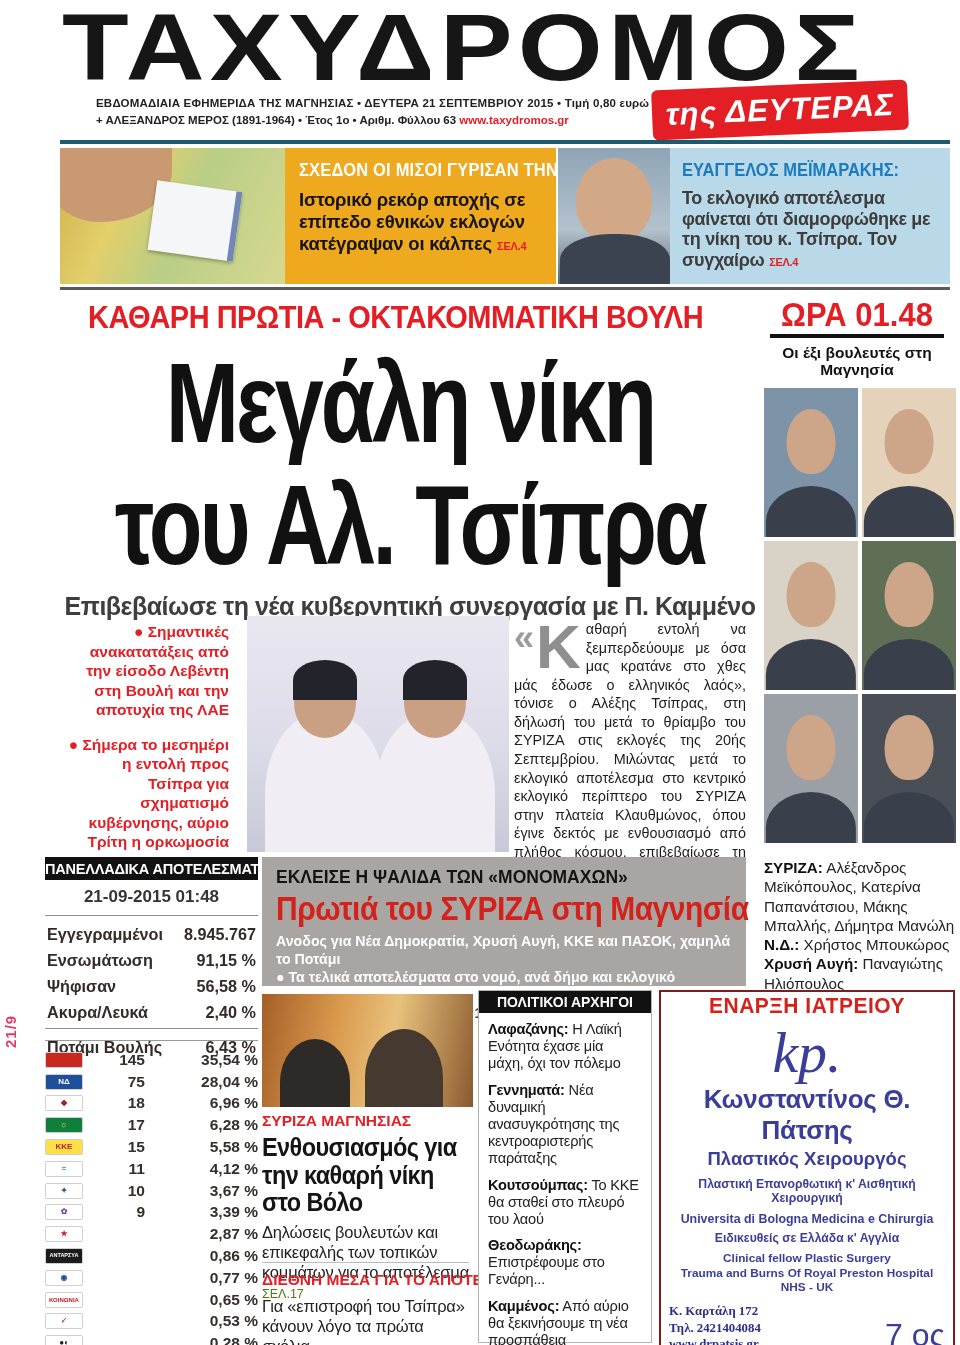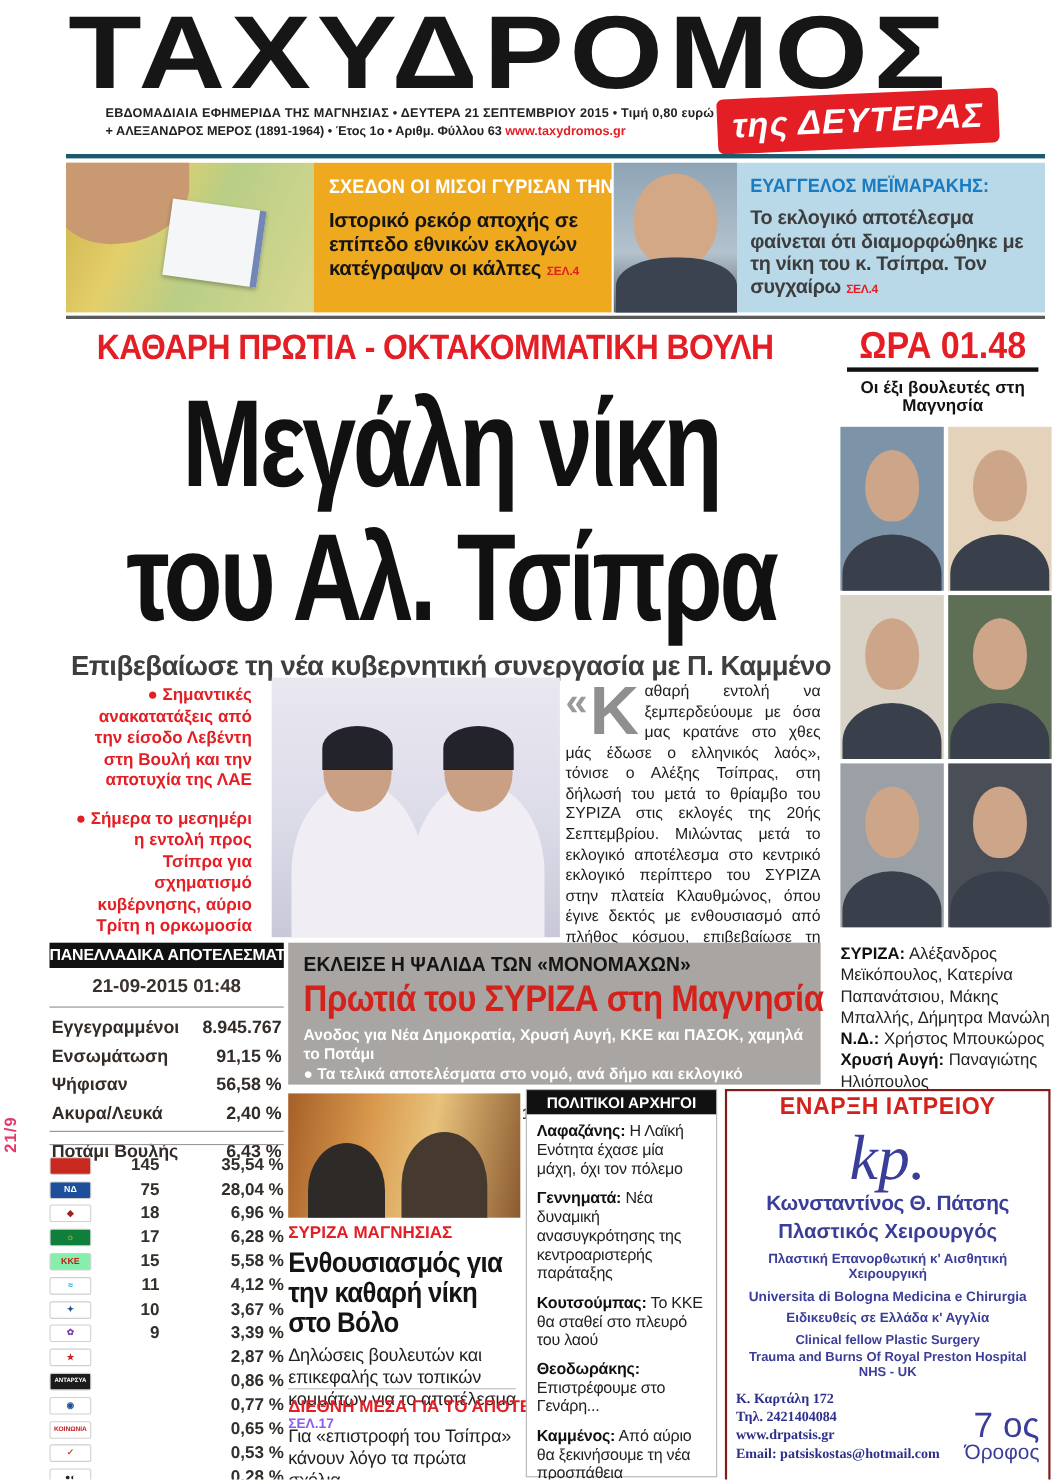--- a/index.html
+++ b/index.html
@@ -113,39 +113,39 @@
   
   .photo-cafe{left:262px;top:994px;width:211px;height:113px;position:absolute;overflow:hidden;
     background:linear-gradient(100deg,#a65f28 0%,#d99a4e 35%,#e8c27c 60%,#8a5a30 100%)}
   .photo-cafe::before{content:"";position:absolute;left:18px;bottom:-18px;width:70px;height:86px;border-radius:50% 50% 0 0;background:#2e2a28}
   .photo-cafe::after{content:"";position:absolute;right:30px;bottom:-18px;width:78px;height:96px;border-radius:50% 50% 0 0;background:#46392f}
   .volos{left:262px;top:1112px;width:207px}
   .volos .kick{color:#e31e24;font-weight:bold;font-size:15.5px}
   .volos .hl4{font-weight:bold;font-size:23.5px;line-height:1.07;color:#141414;letter-spacing:-.6px;margin-top:4px;
     transform:scaleY(1.1);transform-origin:0 0}
   .volos .body{margin-top:14px;font-size:16.5px;line-height:1.2;color:#222;letter-spacing:-.2px}
-  .volos .pg{color:#8b5cf6;font-weight:bold;font-size:12.5px;margin-top:4px}
+  .volos .pg{color:#4d7c0f;font-weight:normal;font-size:12.5px;margin-top:4px}
   .intl{left:262px;top:1262px;width:207px;border-top:1px solid #bbb;padding-top:8px}
   .intl .hdr{color:#e31e24;font-weight:bold;font-size:15.5px;white-space:nowrap}
   .intl .body{margin-top:8px;font-size:16.5px;line-height:1.2;color:#222;letter-spacing:-.2px}
 
   
   .leaders{left:478px;top:990px;width:174px;height:353px;border:1px solid #b3b3b3;background:#fff}
   .leaders .hdr{background:#111;color:#fff;text-align:center;font-weight:bold;font-size:14px;padding:3px 0;white-space:nowrap}
   .leaders .items{padding:8px 9px}
   .leaders .it{font-size:14.6px;line-height:1.17;color:#222;margin-bottom:9.5px;letter-spacing:-.2px}
   .leaders .it b{color:#111}
 
   
   .ad{left:659px;top:990px;width:296px;height:456px;border:2px solid #7f1d1d;background:#fff;
     text-align:center;color:#3b3e99;padding:2px 8px}
   .ad .hdr{color:#d3221c;font-weight:bold;font-size:21px;letter-spacing:.5px;transform:scaleY(1.05)}
   .ad .logo{font-family:"Liberation Serif",serif;font-style:italic;font-size:58px;line-height:1;
     color:#3b3e99;margin:6px 0 2px;font-weight:normal}
-  .ad .name{font-weight:bold;font-size:19px;letter-spacing:-.3px}
+  .ad .name{font-weight:bold;font-size:26px;letter-spacing:-.3px}
   .ad .role{font-weight:bold;font-size:18.5px;margin-top:2px}
   .ad .l1{font-weight:bold;font-size:12.2px;margin-top:7px}
   .ad .l2{font-weight:bold;font-size:12.4px;margin-top:7px}
   .ad .l3{font-weight:bold;font-size:12.2px;margin-top:5px}
   .ad .l4{font-weight:bold;font-size:11.8px;margin-top:6px;line-height:1.25}
   .ad .bottom{display:flex;justify-content:space-between;align-items:flex-end;margin-top:8px;text-align:left}
   .ad .contact{font-family:"Liberation Serif",serif;font-weight:bold;font-size:12.8px;line-height:1.3;color:#2d2f8a}
   .ad .floor{text-align:right;line-height:1}
   .ad .floor .n{font-size:32px;font-weight:normal}
   .ad .floor .w{font-size:19px}
@@ -266,21 +266,21 @@
     <span class="pct">6,96 %</span>
   </div>
   <div class="prow">
     <span class="chip" style="background: rgb(15, 127, 60);">
         <span style="color: rgb(255, 210, 74);">☼</span>
       </span>
     <span class="seats">17</span>
     <span class="pct">6,28 %</span>
   </div>
   <div class="prow">
-    <span class="chip" style="background: #86efac;">
+    <span class="chip" style="background: #fde047;">
         <span style="color: rgb(194, 28, 28);">ΚΚΕ</span>
       </span>
     <span class="seats">15</span>
     <span class="pct">5,58 %</span>
   </div>
   <div class="prow">
     <span class="chip" style="background: rgb(255, 255, 255);">
         <span style="color: rgb(30, 156, 215);">≈</span>
       </span>
     <span class="seats">11</span>

